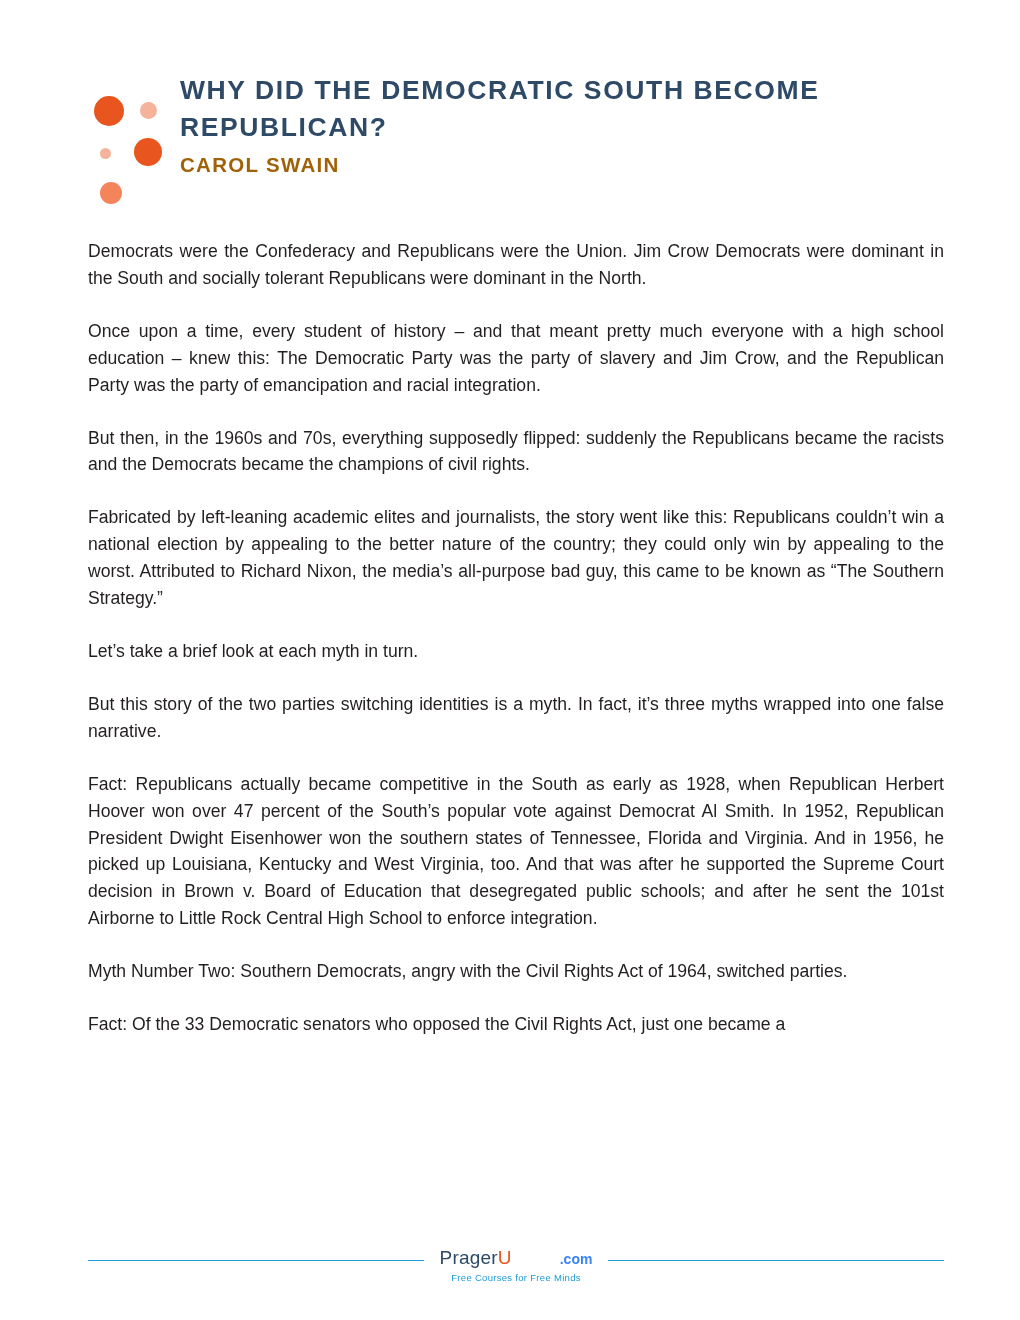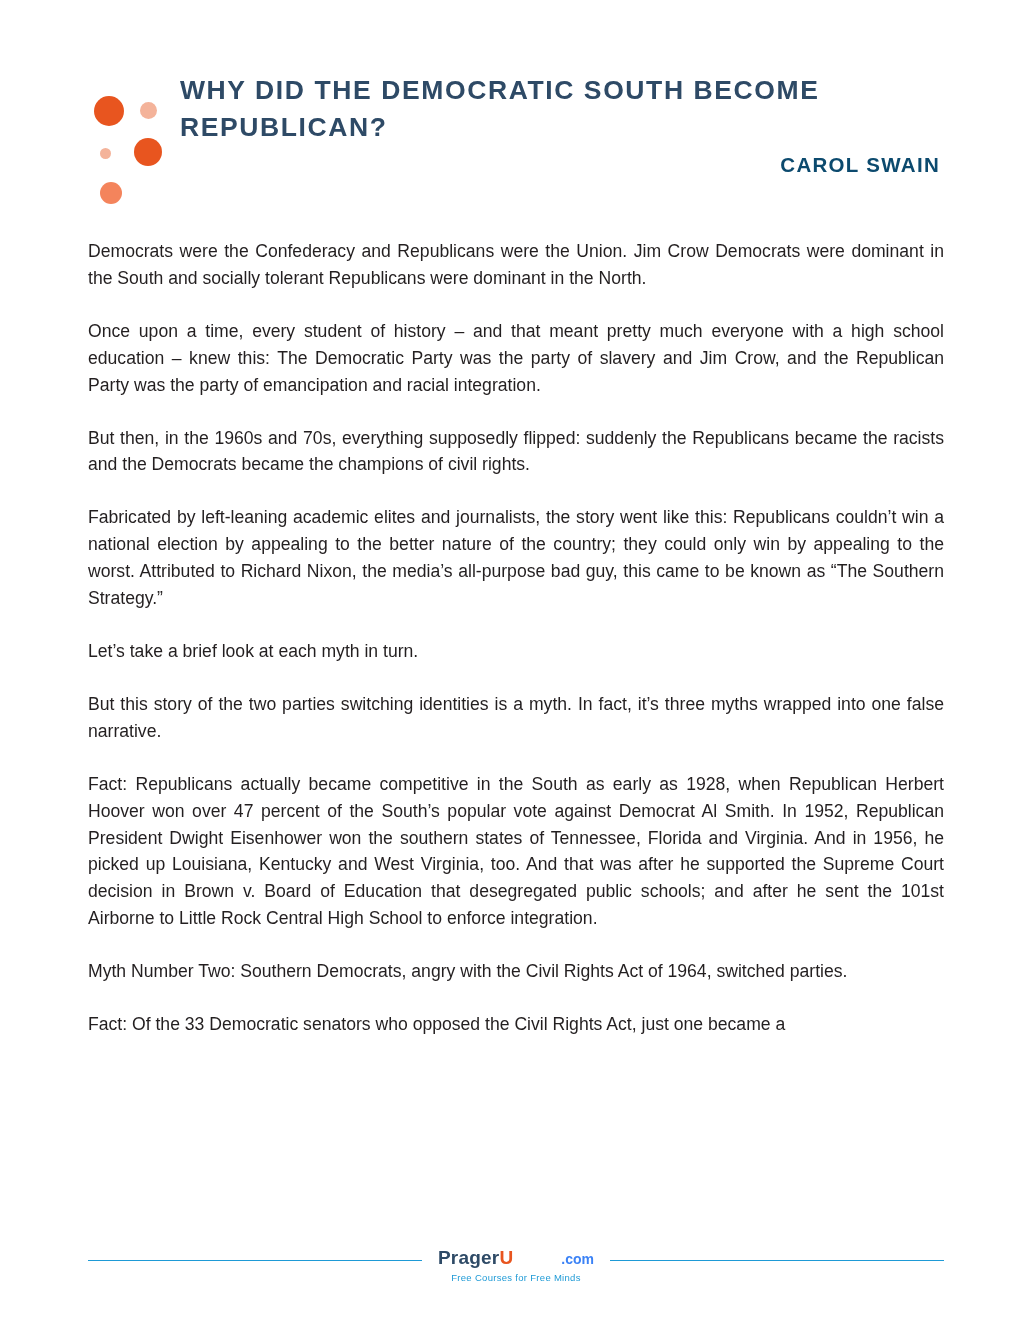--- a/index.html
+++ b/index.html
@@ -59,24 +59,23 @@
     letter-spacing: 1.6px;
     line-height: 1.38;
     color: #2e4a66;
     text-transform: uppercase;
     margin: 0;
   }
   .doc-author {
     font-size: 20.5px;
     font-weight: bold;
     letter-spacing: 1.3px;
-    color: #0c4a6e;
+    color: #a16207;
     text-transform: uppercase;
     margin: 8px 0 0 0;
-    text-align: right;
   }
 
   
   .content {
     position: absolute;
     left: 88px;
     top: 238px;
     width: 856px;
   }
   .para {
@@ -107,21 +106,21 @@
   }
   .footer-brand {
     position: relative;
     display: inline-block;
     background: #ffffff;
     padding: 0 16px;
     top: -9px;
   }
   .brand-pragerU {
     font-size: 19px;
-    font-weight: bold;
+    font-weight: normal;
     color: #2e4a66;
     letter-spacing: 0.2px;
   }
   .brand-u {
     color: #e8551f;
   }
   .brand-com {
     font-size: 14px;
     font-weight: bold;
     color: #3b82f6;

